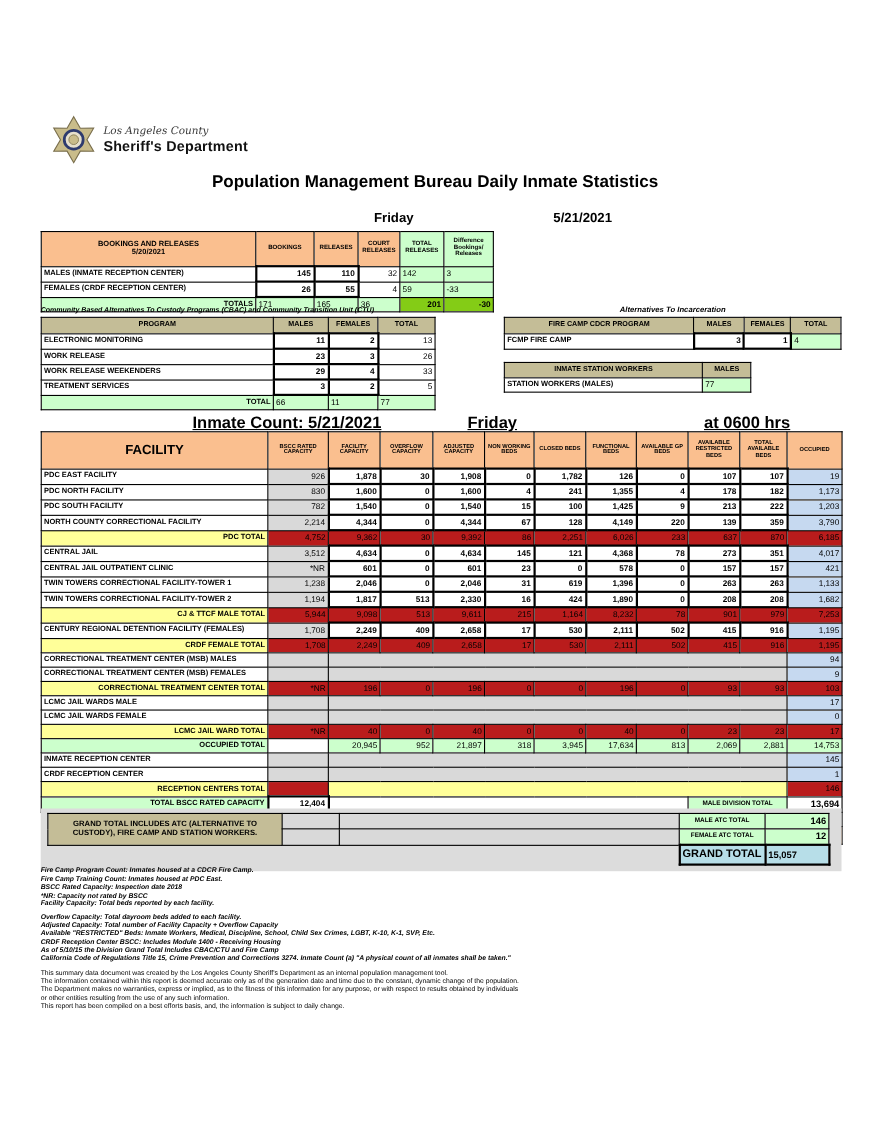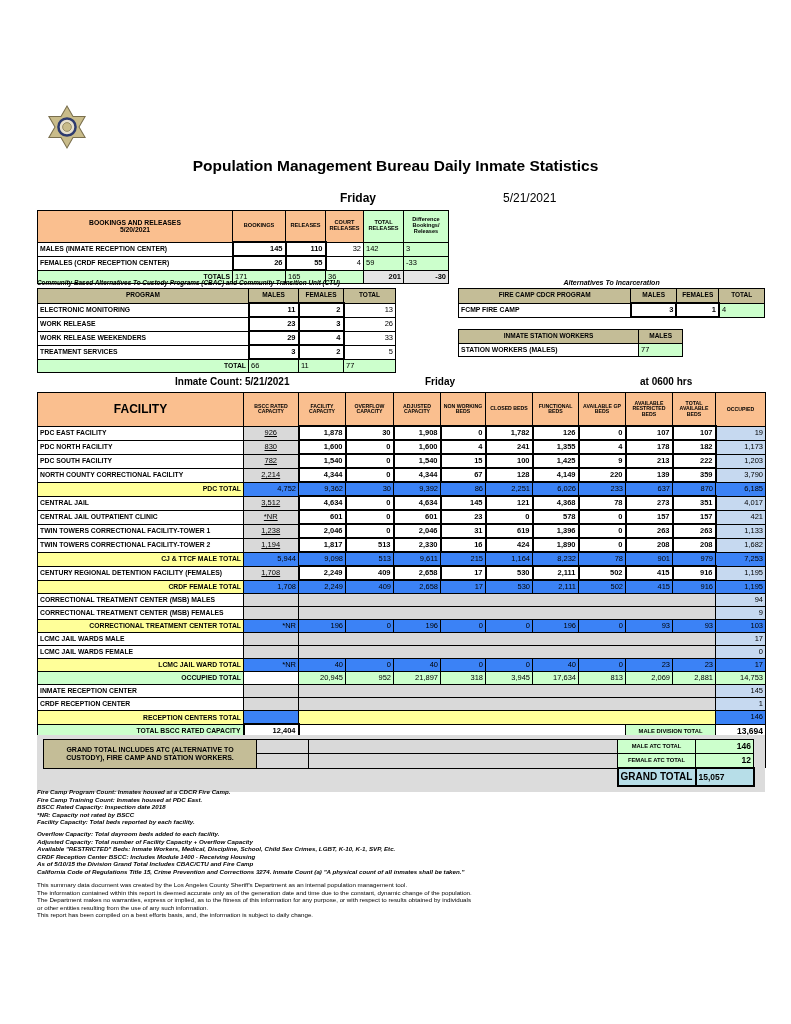--- a/index.html
+++ b/index.html
@@ -10,83 +10,87 @@
   }
   .abs{position:absolute;}
   
   .logo{top:104px;left:46px;display:flex;align-items:center;gap:6px;}
   .logo-text .l1{font-family:"DejaVu Serif",serif;font-style:italic;font-size:9.5px;color:#3a3a3a;}
   .logo-text .l2{font-weight:bold;font-size:13px;letter-spacing:.2px;color:#111;}
   
   .title{top:157px;left:0;width:791px;text-align:center;font-weight:bold;font-size:15.5px;}
   .dayrow{top:191px;left:37px;width:728px;height:16px;}
   .dayrow .friday{position:absolute;left:303px;font-weight:bold;font-size:12px;}
-  .dayrow .date{position:absolute;left:466px;font-weight:normal;font-size:12px;}
+  .dayrow .date{position:absolute;left:466px;font-weight:bold;font-size:12px;}
   
   table{border-collapse:collapse;table-layout:fixed;}
   td{padding:0 2px;overflow:hidden;white-space:nowrap;vertical-align:middle;height:12px;line-height:1.05;}
   
   .c-lbl{background:#fff;border:1px solid #000;font-weight:bold;font-size:6.8px;text-align:left;}
-  .c-g  {background:#D9D9D9;border:1px solid #000;font-size:7.5px;text-align:center;text-decoration:underline;}
+  .c-g  {background:#D9D9D9;border:1px solid #000;font-size:7.5px;text-align:right;}
   .c-n  {background:#fff;border:2px solid #000;font-weight:bold;font-size:7.5px;text-align:right;}
   .c-w  {background:#fff;border:1px solid #000;font-size:7.5px;text-align:right;}
   .c-b  {background:#C6D9F0;border:1px solid #000;font-size:7.5px;text-align:right;}
-  .c-y  {background:#3b82f6;border:1px solid #000;font-size:7.5px;text-align:right;}
+  .c-y  {background:#b91c1c;border:1px solid #000;font-size:7.5px;text-align:right;}
   .c-yl {background:#FFFF99;border:1px solid #000;font-size:6.8px;font-weight:600;text-align:right;}
   .c-ys {background:#FFFF99;border:1px solid #000;}
   .c-gs {background:#D9D9D9;border:1px solid #000;}
   .c-grl{background:#CCFFCC;border:1px solid #000;font-size:6.8px;font-weight:600;text-align:right;}
   .c-gre{background:#fff;border:1px solid #000;}
   .c-grn{background:#CCFFCC;border:1px solid #000;font-size:7.5px;text-align:right;}
   .c-es {background:#fff;border:1px solid #000;}
   .c-dl {background:#CCFFCC;border:1px solid #000;font-size:5.8px;font-weight:bold;text-align:center;}
   .c-dv {background:#fff;border:1px solid #000;font-size:8.5px;font-weight:bold;text-align:right;}
   .c-x  {border:none;background:transparent;}
   .c-cd {background:#FABF8F;border:1px solid #000;font-size:10px;font-weight:bold;text-align:center;height:15px;}
   .c-cdv{background:#FCD5B4;border:1px solid #000;font-size:8.5px;font-weight:bold;text-align:right;height:15px;}
   .c-fh {background:#FABF8F;border:1px solid #000;font-size:5.2px;font-weight:bold;text-align:center;white-space:pre-line;height:32px;}
   .c-fhl{font-size:12px;}
   .c-bh {background:#FABF8F;border:1px solid #000;font-size:5.6px;font-weight:bold;text-align:center;white-space:pre-line;height:30px;}
   .c-bhl{font-size:6.8px;}
   .c-bhg{background:#CCFFCC;}
   .c-th {background:#C4BD97;border:1px solid #000;font-size:6.5px;font-weight:bold;text-align:center;height:13px;}
   .c-grn2{background:#CCFFCC;border:1px solid #000;font-size:7.5px;}
-  .c-y2 {background:#e5e5e5;border:1px solid #000;font-size:7.5px;font-weight:bold;text-align:right;}
+  .c-y2 {background:#84cc16;border:1px solid #000;font-size:7.5px;font-weight:bold;text-align:right;}
   .c-tan{background:#C4BD97;border:1px solid #000;font-size:7px;font-weight:bold;text-align:center;white-space:pre-line;}
   .c-gc {background:#D9D9D9;border:1px solid #000;}
   .c-al {background:#CCFFCC;border:1px solid #000;font-size:5.8px;font-weight:bold;text-align:center;height:13px;}
   .c-av {background:#CCFFCC;border:1px solid #000;font-size:8.5px;font-weight:bold;text-align:right;height:13px;}
   .c-gtl{background:#B7DEE8;border:2px solid #000;font-size:10px;font-weight:bold;text-align:left;height:16px;}
   .c-gtv{background:#B7DEE8;border:2px solid #000;font-size:8.5px;font-weight:bold;text-align:left;height:16px;}
   
   .bookings{top:210px;left:37px;}
   .progsec{top:279px;left:37px;width:728px;display:flex;}
   .progleft{width:386px;}
   .progright{width:315px;margin-left:45px;}
   .small-title{font-weight:bold;font-style:italic;font-size:6.4px;margin-bottom:2px;}
   .alt-title{font-weight:bold;font-style:italic;font-size:7px;text-align:center;margin-bottom:2px;}
   .station-gap{height:11px;}
   .countline{top:376px;left:37px;width:728px;height:14px;}
-  .countline span{position:absolute;font-weight:bold;font-size:10px;}
+  .countline span{position:absolute;font-weight:bold;font-size:15px;text-decoration:underline;}
   .cl-count{left:138px;} .cl-friday{left:388px;} .cl-time{left:603px;}
   .facility{top:392px;left:37px;}
   .grandband{top:735px;left:37px;width:716px;background:#DCDCDC;padding:4px 6px 5px 6px;}
   .fnotes{left:37px;width:740px;font-size:6.2px;line-height:7.5px;}
   .fn-italic div{font-style:italic;font-weight:600;}
   .fn1{top:788px;} .fn1b{top:830px;} .fn2{top:881px;}
 </style>
 </head>
 <body>
 
 <div class="abs logo">
   <svg width="42" height="46" viewBox="0 0 40 44">
     <polygon points="20,2 25.75,12.04 37.32,12 31.5,22 37.32,32 25.75,31.96 20,42 14.25,31.96 2.68,32 8.5,22 2.68,12 14.25,12.04" fill="#C9BC8A" stroke="#7a6f4d" stroke-width="1"></polygon>
     <circle cx="20" cy="22" r="8.2" fill="#E7E0CB" stroke="#2e3b6e" stroke-width="2.4"></circle>
     <circle cx="20" cy="22" r="4.2" fill="#C9BC8A" stroke="#8a7f58" stroke-width="0.8"></circle>
   </svg>
+  <div class="logo-text">
+    <div class="l1">Los Angeles County</div>
+    <div class="l2">Sheriff's Department</div>
+  </div>
 </div>
 
 <div class="abs title">Population Management Bureau Daily Inmate Statistics</div>
 
 <div class="abs dayrow">
   <span class="friday">Friday</span>
   <span class="date">5/21/2021</span>
 </div>
 
 <table class="abs bookings">

